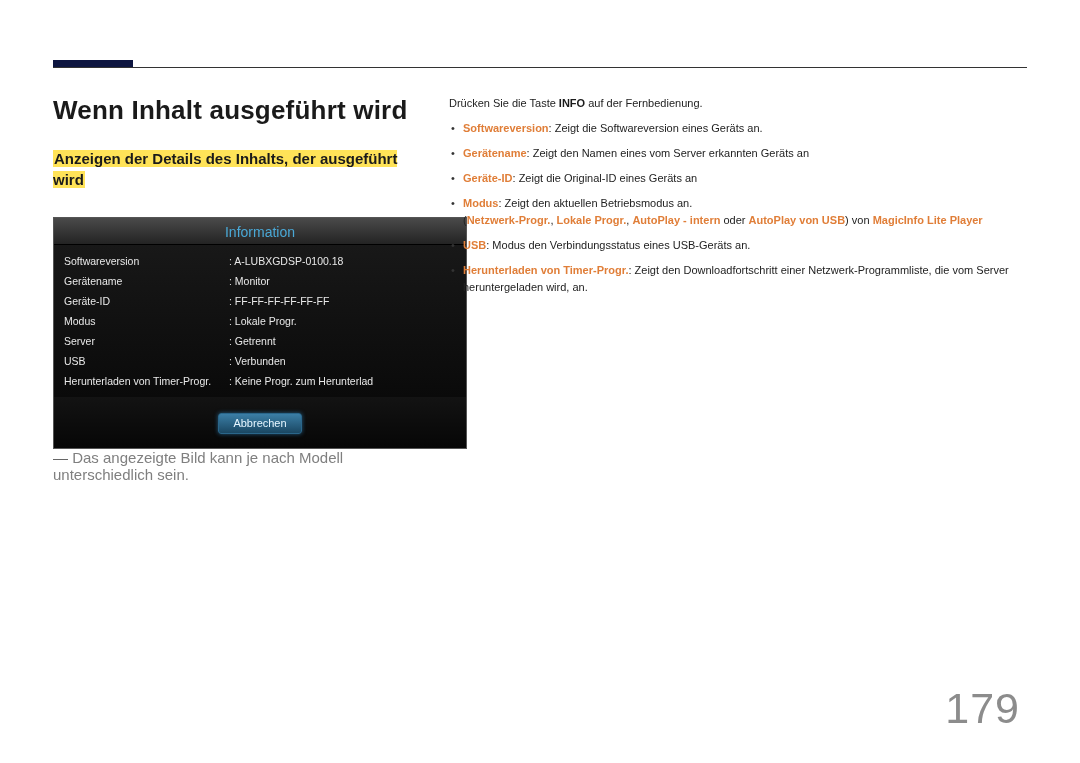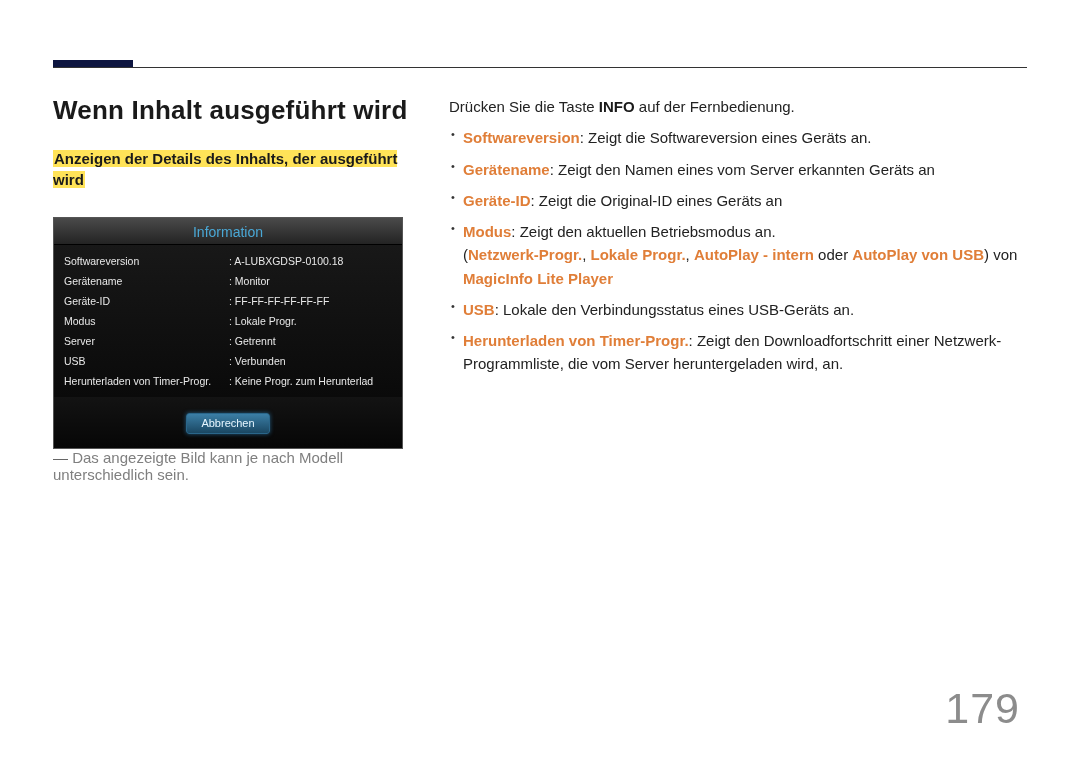--- a/index.html
+++ b/index.html
@@ -21,38 +21,38 @@
     top: 67px; left: 53px; right: 53px;
     height: 1px; background: #333;
   }
   .page {
     position: absolute;
     top: 95px; left: 53px; right: 53px;
     display: flex;
     gap: 28px;
   }
   .col-left { width: 368px; }
-  .col-right { flex: 1; font-size: 15px; line-height: 1.55; }
+  .col-right { flex: 1; font-size: 11px; line-height: 1.55; }
   h1 {
     font-size: 26px;
     font-weight: 700;
     letter-spacing: 0.2px;
     margin-bottom: 22px;
     color: #1a1a1a;
   }
   h2 {
     font-size: 15px;
     font-weight: 700;
     color: #1a1a1a;
     line-height: 1.4;
     margin-bottom: 27px;
   }
   .hl { background: #ffe358; padding: 0 1px; }
   .panel {
-    width: 350px;
+    width: 414px;
     border: 1px solid #555;
     background: #0b0c0e;
     overflow: hidden;
   }
   .panel-header {
     text-align: center;
     font-size: 14px;
     color: #4aa8d6;
     padding: 6px 0 4px;
     background: linear-gradient(#4a4a4a, #232323);
@@ -175,19 +175,19 @@
     <ul class="bullets">
       <li><span class="term-o">Softwareversion</span><span>: Zeigt die Softwareversion eines Geräts an.</span></li>
       <li><span class="term-o">Gerätename</span><span>: Zeigt den Namen eines vom Server erkannten Geräts an</span></li>
       <li><span class="term-o">Geräte-ID</span><span>: Zeigt die Original-ID eines Geräts an</span></li>
       <li>
         <span class="term-o">Modus</span><span>: Zeigt den aktuellen Betriebsmodus an.</span>
         <div>
           <span>(</span><span class="term-o">Netzwerk-Progr.</span><span>, </span><span class="term-o">Lokale Progr.</span><span>, </span><span class="term-o">AutoPlay - intern</span><span> oder </span><span class="term-o">AutoPlay von USB</span><span>) von </span><span class="term-o">MagicInfo Lite Player</span>
         </div>
       </li>
-      <li><span class="term-o">USB</span><span>: Lokale den Verbindungsstatus eines USB-Geräts an.</span></li>
+      <li><span class="term-o">USB</span><span>: Modus den Verbindungsstatus eines USB-Geräts an.</span></li>
       <li><span class="term-o">Herunterladen von Timer-Progr.</span><span>: Zeigt den Downloadfortschritt einer Netzwerk-Programmliste, die vom Server heruntergeladen wird, an.</span></li>
     </ul>
   </div>
 </div>
 
 <div class="page-num">179</div>
 
 </body></html>

